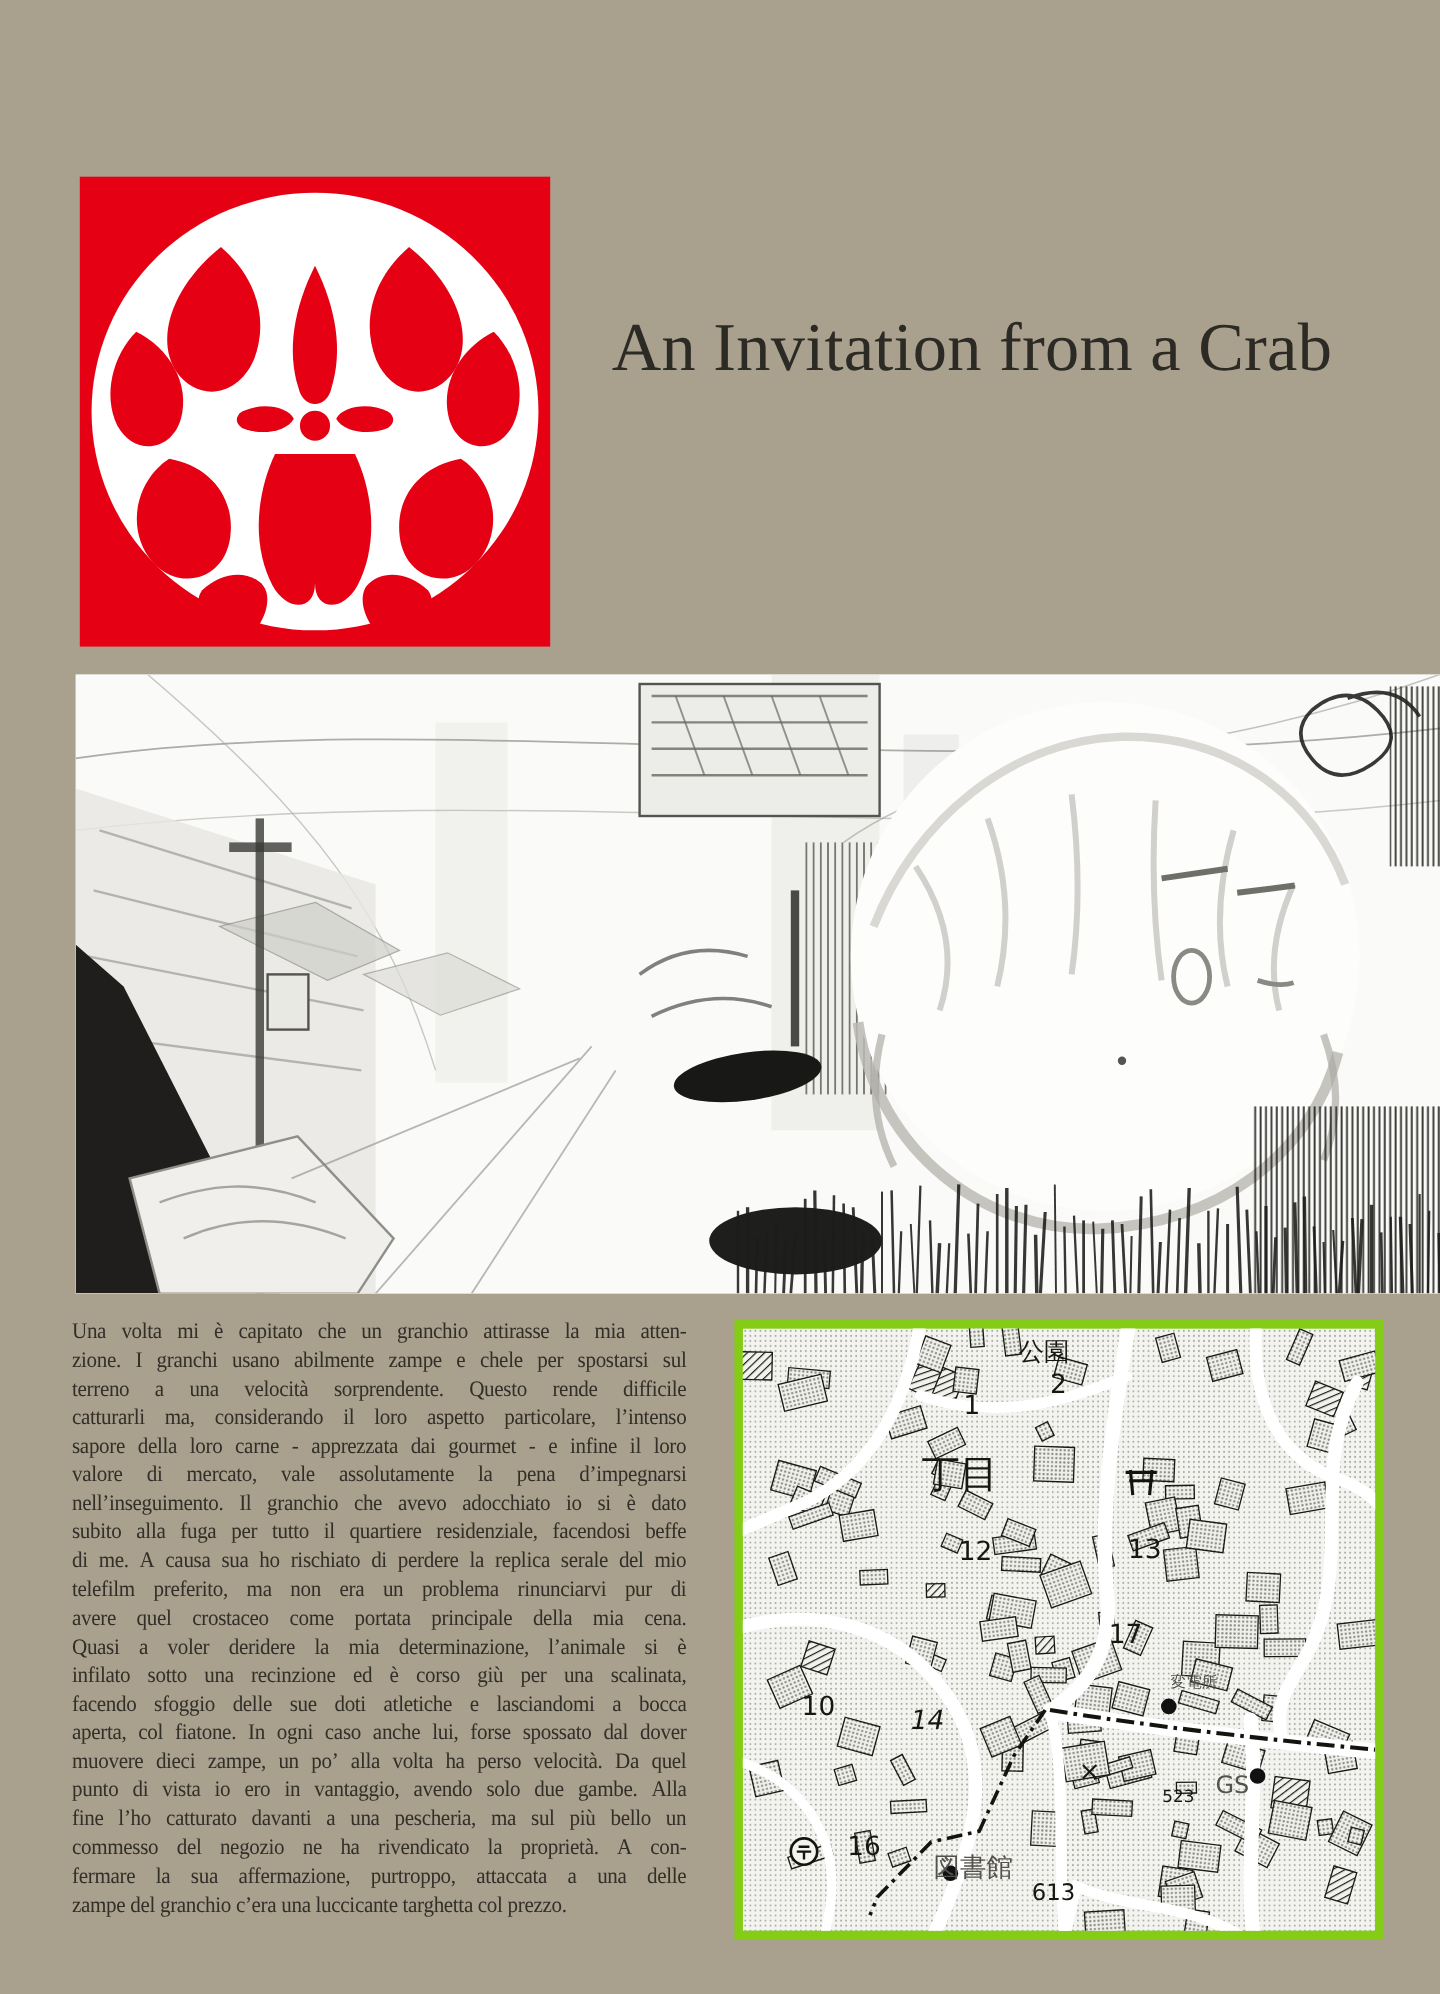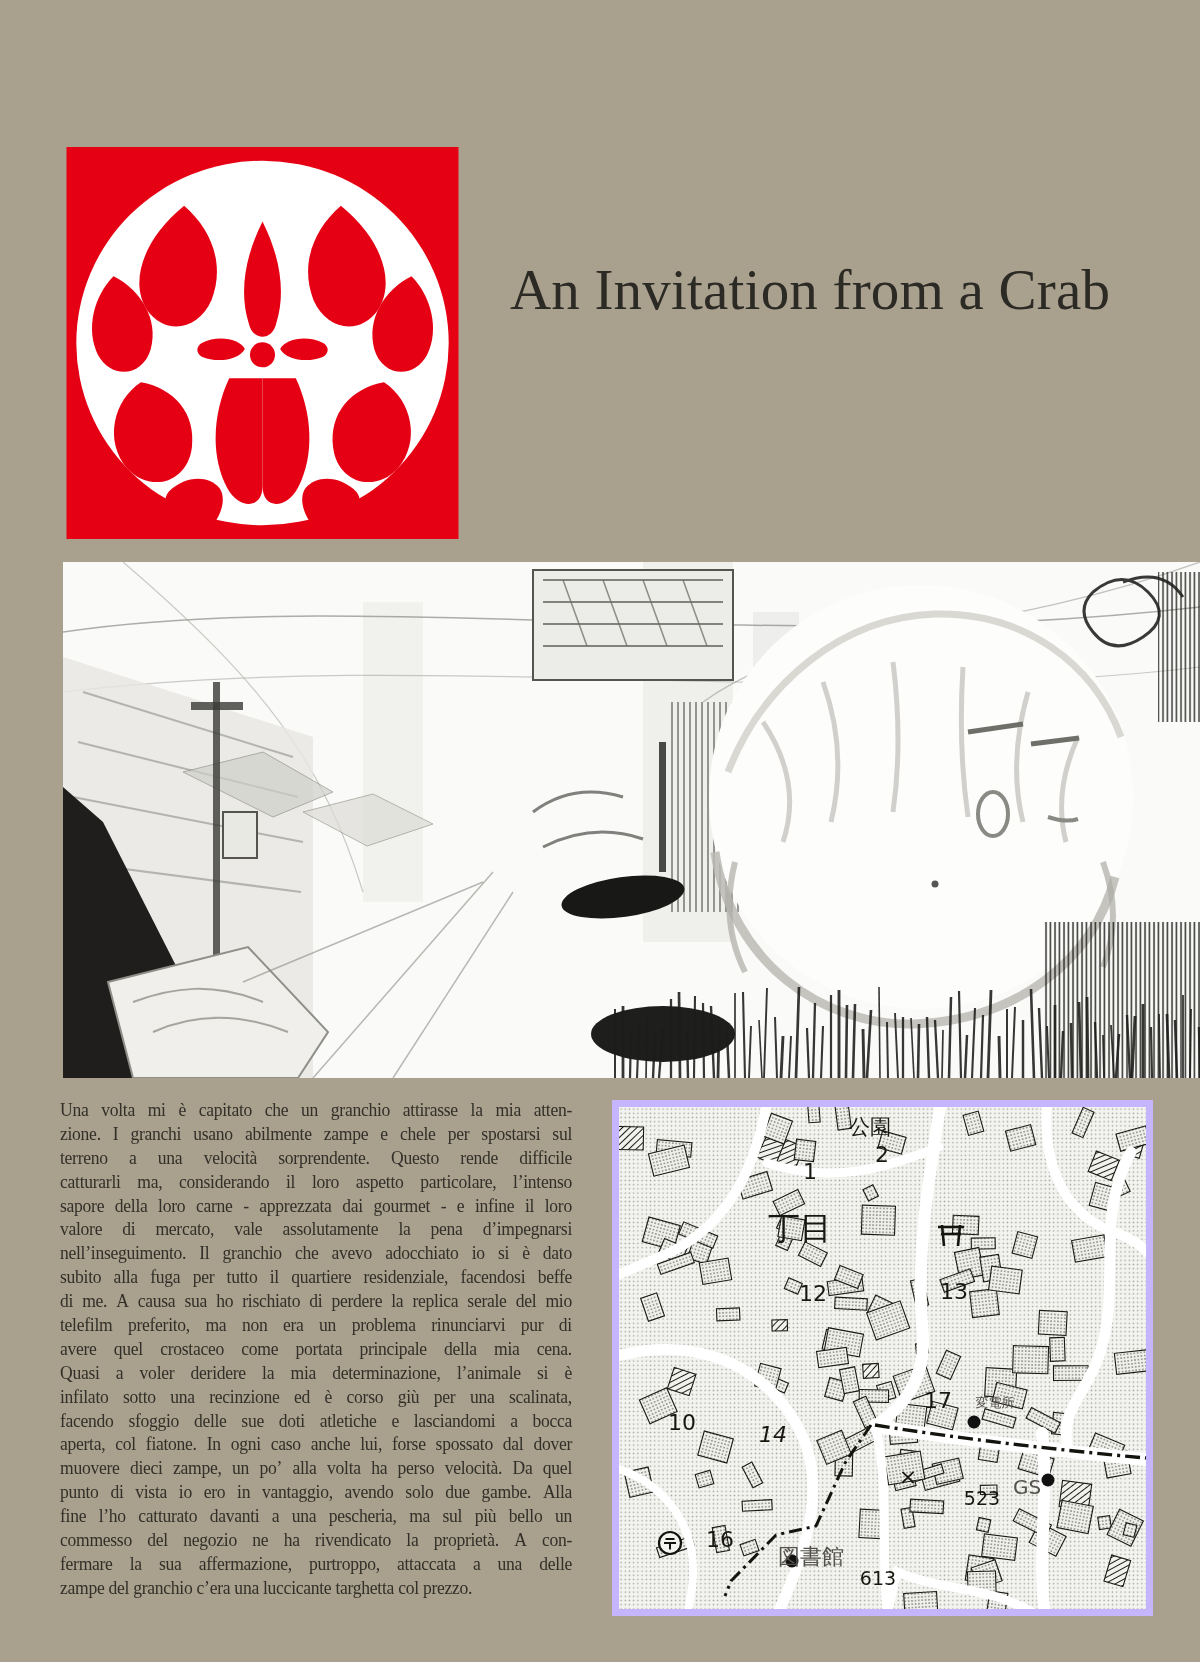--- a/index.html
+++ b/index.html
@@ -20,21 +20,21 @@
   .illus svg{width:100%;height:100%;display:block;}
 
   
   .story{position:absolute;left:60px;top:1099px;width:539px;
          transform:scaleX(.95);transform-origin:0 0;
          font-size:18.5px;line-height:23.9px;letter-spacing:-0.3px;color:#322f28;}
   .pline{display:flex;justify-content:space-between;white-space:pre;height:23.9px;overflow:visible;}
   .pline.last{display:block;}
 
   
-  .map{position:absolute;left:612px;top:1100px;width:541px;height:516px;background:#c4b5fd;}
+  .map{position:absolute;left:612px;top:1100px;width:541px;height:516px;background:#84cc16;}
   .map-inner{position:absolute;left:7px;top:7px;width:527px;height:502px;}
   .map-inner svg{position:absolute;left:0;top:0;width:527px;height:502px;}
   .map-labels{position:absolute;left:0;top:0;width:527px;height:502px;
               font-family:"DejaVu Sans","Liberation Sans",sans-serif;color:#17160f;}
   .maplabel{position:absolute;transform:translate(-50%,-50%);white-space:nowrap;line-height:1;}
   .maplabel.muted{color:#54524c;}
 </style>
 </head>
 <body>
 
@@ -394,25 +394,25 @@
           <circle cx="173" cy="454" r="6.5" fill="#111"></circle>
         </g>
     </svg>
     <div class="map-labels">
         <span class="maplabel" style="left: 251px; top: 20px; font-size: 21px;">公園</span>
         <span class="maplabel" style="left: 263px; top: 48px; font-size: 22px;">2</span>
         <span class="maplabel" style="left: 191px; top: 65px; font-size: 22px;">1</span>
         <span class="maplabel" style="left: 181px; top: 121px; font-size: 32px;">丁目</span>
         <span class="maplabel" style="left: 194px; top: 187px; font-size: 22px;">12</span>
         <span class="maplabel" style="left: 293px; top: 185px; font-size: 22px; margin-left: 42px;">13</span>
-        <span class="maplabel" style="left: 319px; top: 256px; font-size: 22px; margin-top: 38px;">17</span>
+        <span class="maplabel" style="left: 319px; top: 256px; font-size: 22px;">17</span>
         <span class="maplabel" style="left: 63px; top: 316px; font-size: 22px;">10</span>
         <span class="maplabel" style="left: 154px; top: 328px; font-size: 22px; font-style: italic;">14</span>
         <span class="maplabel" style="left: 289px; top: 370px; font-size: 22px;">×</span>
         <span class="maplabel muted" style="left: 376px; top: 295px; font-size: 13px;">変電所</span>
-        <span class="maplabel" style="left: 363px; top: 391px; font-size: 19px;">523</span>
+        <span class="maplabel" style="left: 363px; top: 391px; font-size: 14px;">523</span>
         <span class="maplabel muted" style="left: 408px; top: 380px; font-size: 20px;">GS</span>
         <span class="maplabel" style="left: 259px; top: 423px; font-size: 19px; margin-top: 48px;">613</span>
         <span class="maplabel" style="left: 101px; top: 433px; font-size: 22px;">16</span>
         <span class="maplabel muted" style="left: 192px; top: 450px; font-size: 22px;">図書館</span>
       </div>
   </div>
 </div>
 
 </body></html>

